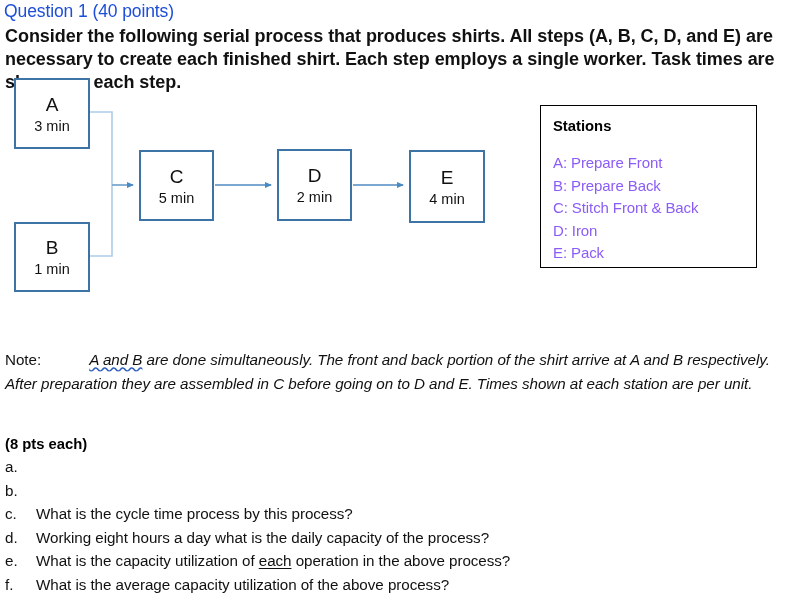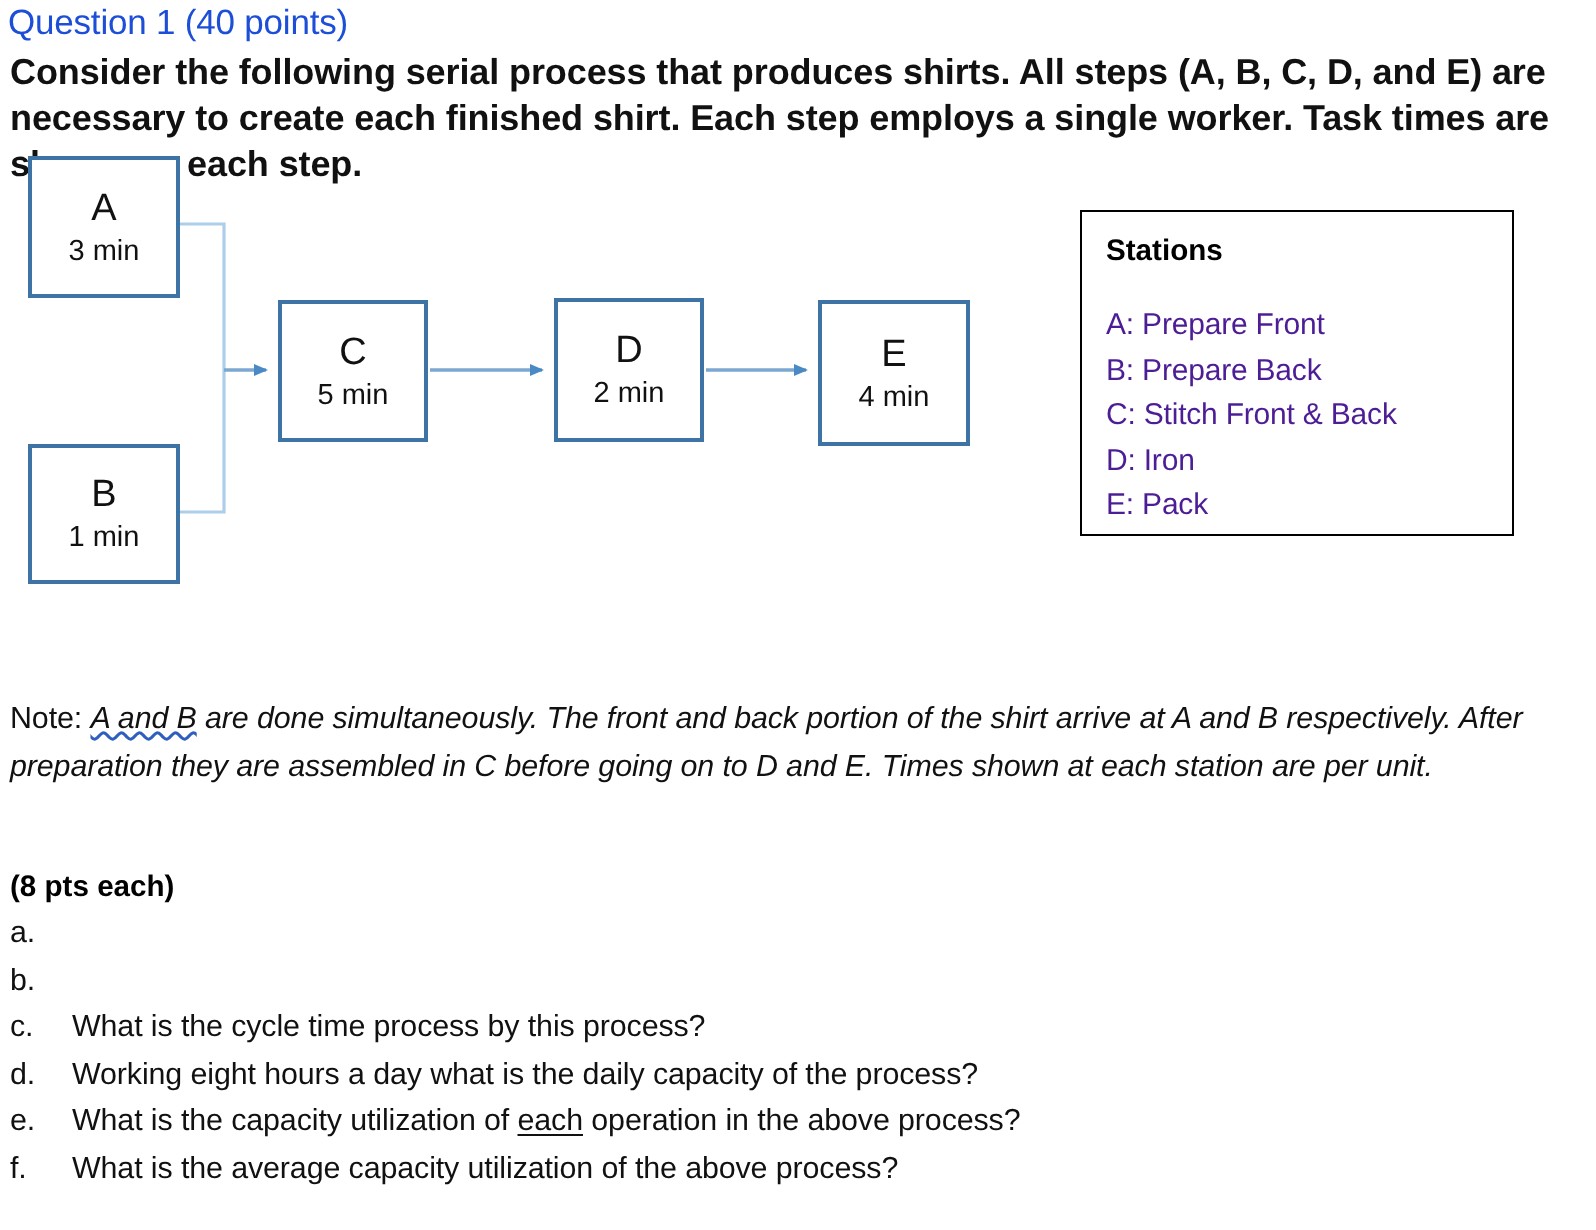--- a/index.html
+++ b/index.html
@@ -103,21 +103,21 @@
   #stations-title {
     font-size: 14.8px;
     line-height: 20px;
     font-weight: bold;
     color: #000000;
     margin-bottom: 16px;
   }
   .station-line {
     font-size: 15px;
     line-height: 22.5px;
-    color: #4c1d95;
+    color: #8b5cf6;
     letter-spacing: -0.1px;
   }
 
   
   #note-paragraph {
     position: absolute;
     left: 5px;
     top: 348px;
     width: 775px;
     font-size: 15.2px;
@@ -127,20 +127,21 @@
     letter-spacing: -0.05px;
   }
   #note-paragraph .note-label {
     font-style: normal;
   }
   .spell-error {
     
     text-decoration: underline wavy #2E5FBF;
     text-decoration-skip-ink: none;
     text-underline-offset: 1px;
+    margin-left: 44px;
   }
 
   
   #points-note {
     position: absolute;
     left: 5px;
     top: 434px;
     font-size: 14.8px;
     line-height: 20px;
     font-weight: bold;

